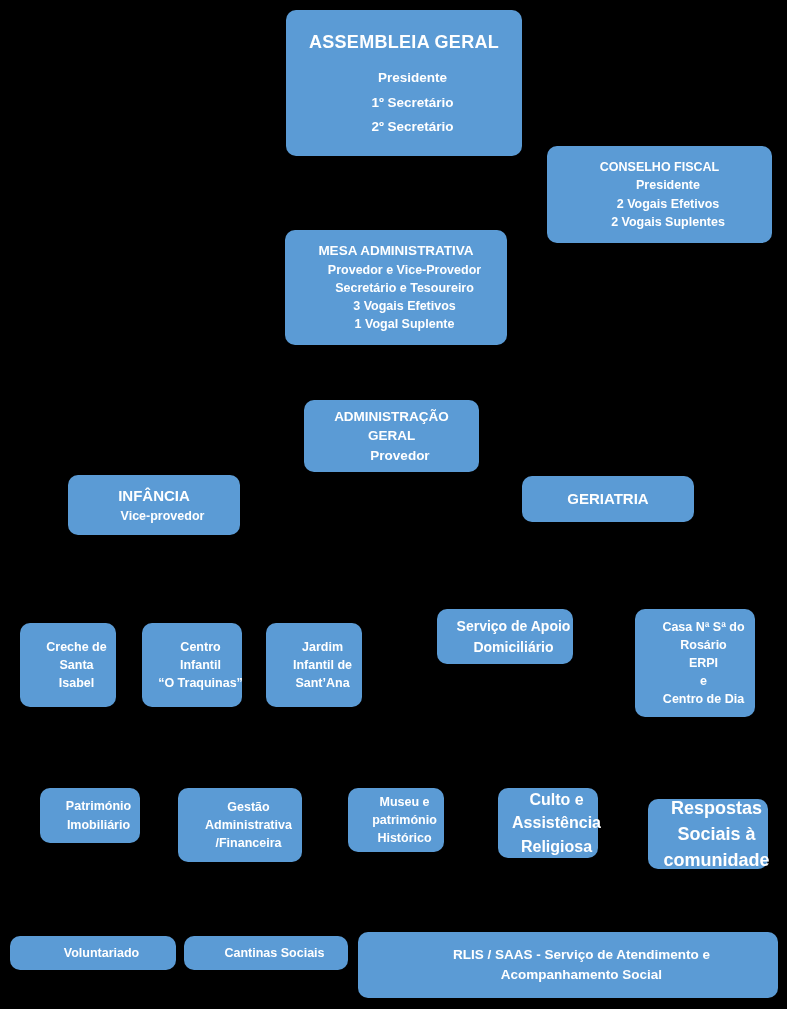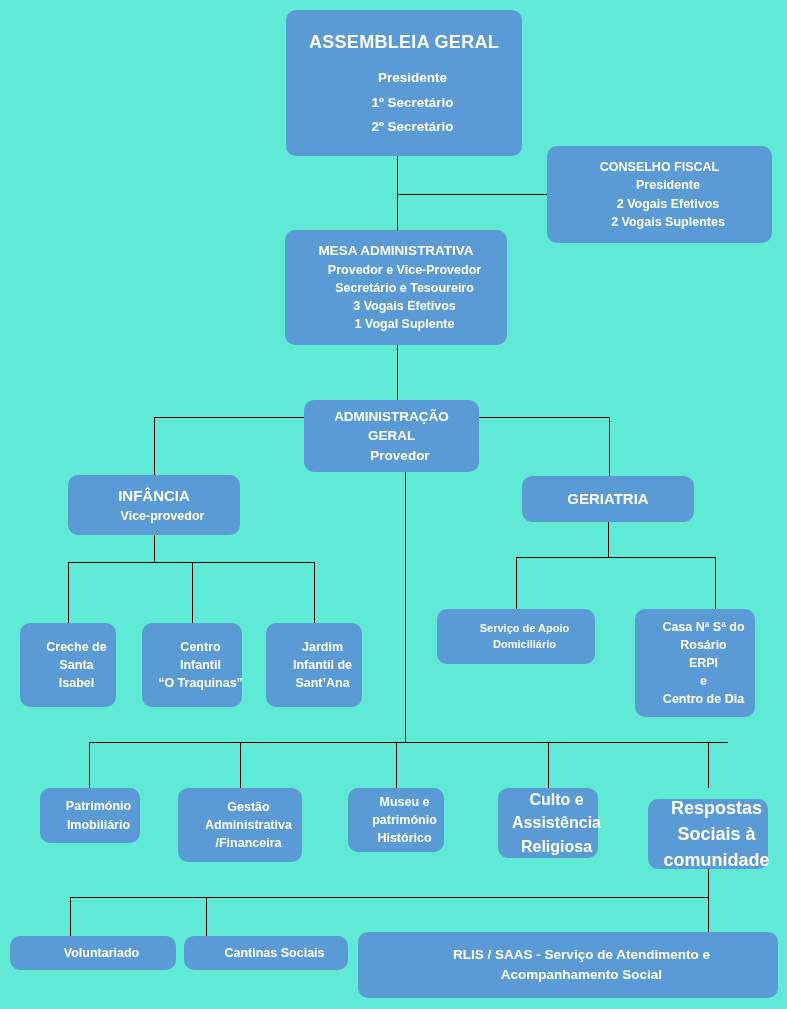--- a/index.html
+++ b/index.html
@@ -4,21 +4,21 @@
 <style>
   html, body {
     margin: 0;
     padding: 0;
     background: #ffffff;
   }
   #chart-root {
     position: relative;
     width: 787px;
     height: 1009px;
-    background: #5eead4;
+    background: #000000;
     font-family: "Liberation Sans", sans-serif;
     overflow: hidden;
   }
   .node {
     position: absolute;
     background: #5B9BD5;
     color: #ffffff;
     border-radius: 10px;
     display: flex;
     flex-direction: column;
@@ -66,21 +66,21 @@
   #n-infancia     { left:68px;  top:475px; width:172px; height:60px;  font-size:12.5px; }
   #n-infancia .title { font-size:15px; }
 
   #n-geriatria    { left:522px; top:476px; width:172px; height:46px;  font-size:15px; }
   #n-geriatria .title { font-size:15px; }
 
   #n-creche       { left:20px;  top:623px; width:96px;  height:84px;  font-size:12.5px; }
   #n-centro       { left:142px; top:623px; width:100px; height:84px;  font-size:12.5px; }
   #n-jardim       { left:266px; top:623px; width:96px;  height:84px;  font-size:12.5px; }
 
-  #n-sad          { left:437px; top:609px; width:158px; height:55px;  font-size:11px; }
+  #n-sad          { left:437px; top:609px; width:136px; height:55px;  font-size:14px; }
   #n-casa         { left:635px; top:609px; width:120px; height:108px; font-size:12.5px; }
 
   #n-patrimonio   { left:40px;  top:788px; width:100px; height:55px;  font-size:12.5px; }
   #n-gestao       { left:178px; top:788px; width:124px; height:74px;  font-size:12.5px; }
   #n-museu        { left:348px; top:788px; width:96px;  height:64px;  font-size:12.5px; }
   #n-culto        { left:498px; top:788px; width:100px; height:70px;  font-size:16px; }
   #n-respostas    { left:648px; top:788px; width:120px; height:70px;  font-size:18px;margin-top:11px; }
 
   #n-voluntariado { left:10px;  top:936px; width:166px; height:34px;  font-size:12.5px; }
   #n-cantinas     { left:184px; top:936px; width:164px; height:34px;  font-size:12.5px; }

